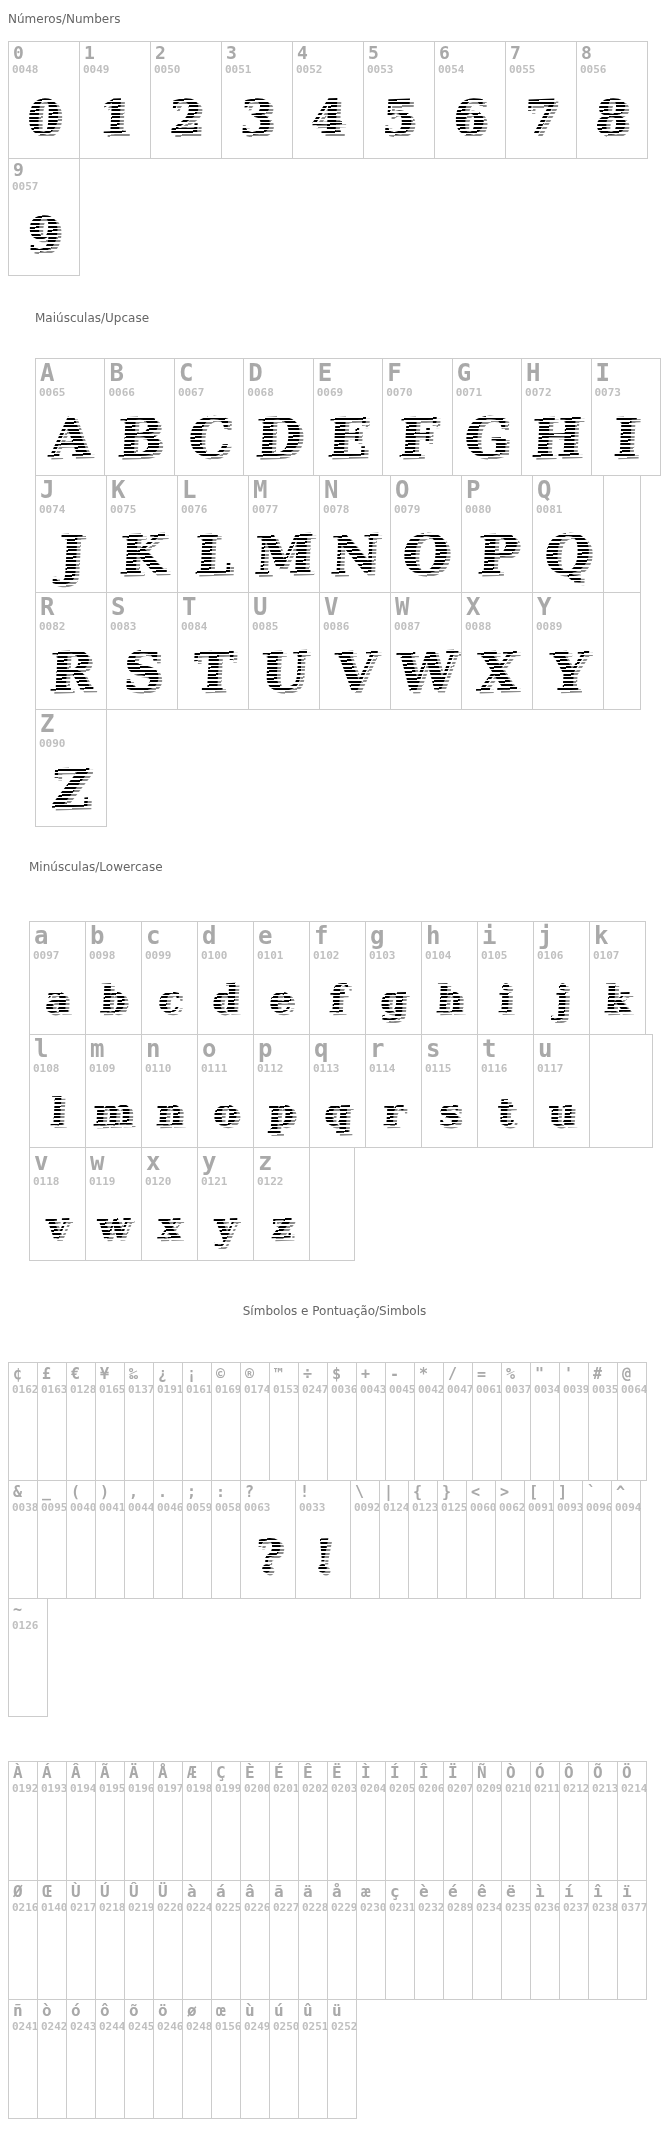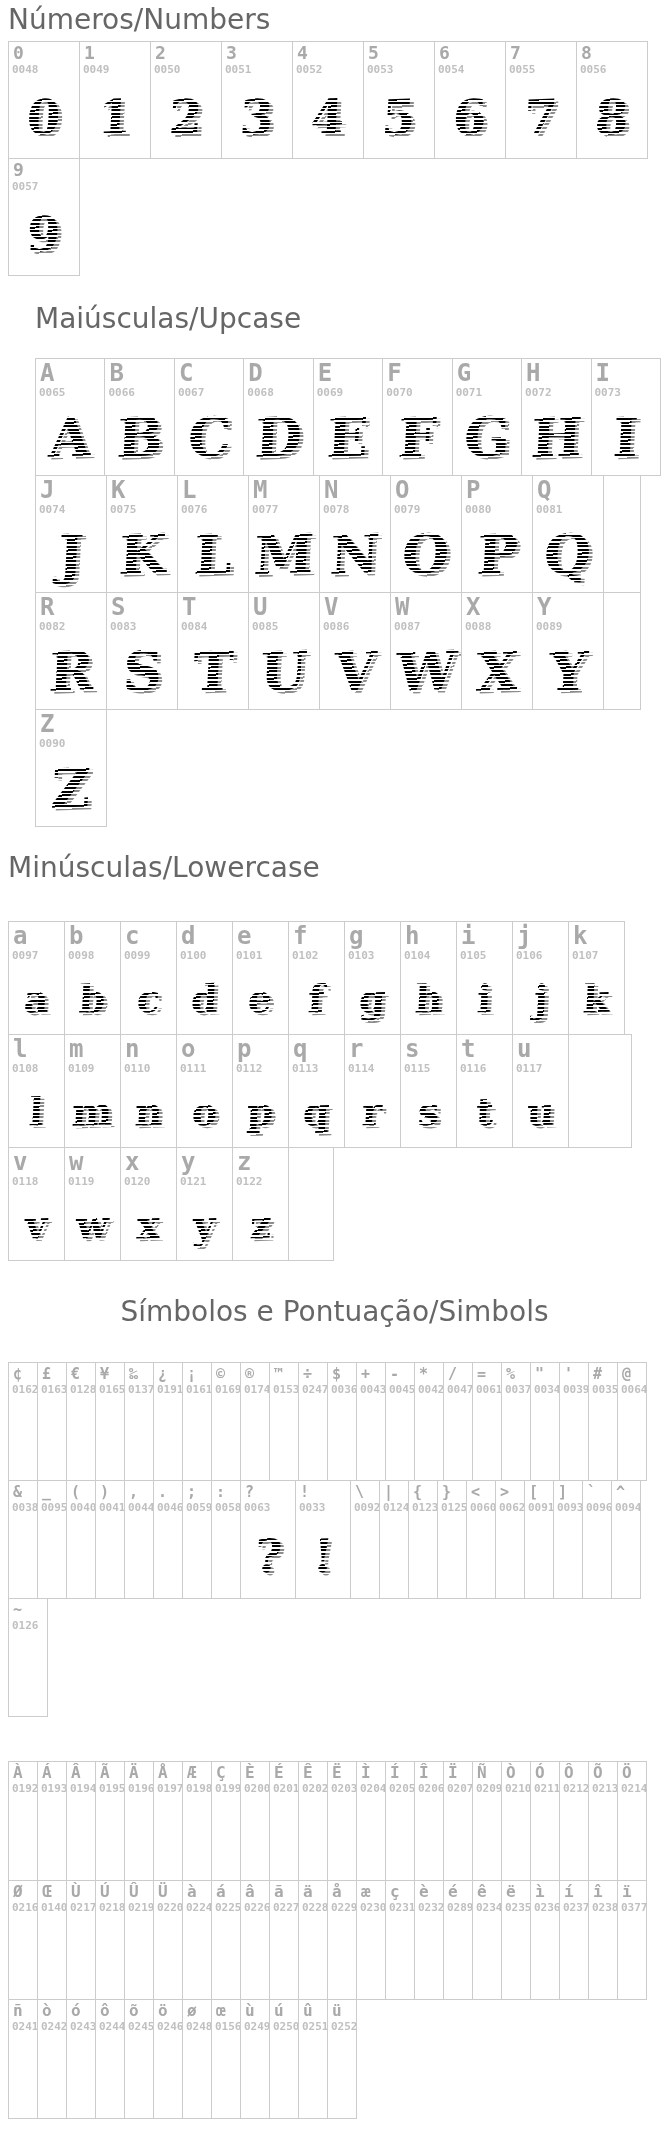--- a/index.html
+++ b/index.html
@@ -6,21 +6,21 @@
     --title:#666666;
     --label:#a9a9a9;
     --code:#c0c0c0;
     --border:#cccccc;
     --glyph:#000000;
   }
   html,body{margin:0;padding:0;background:#fff;}
   body{width:661px;height:2151px;overflow:hidden;font-family:"DejaVu Sans",sans-serif;}
   main{padding:8px 0 0 8px;}
   h2.title{
-    font-size:28px;font-weight:400;color:var(--title);
+    font-size:12px;font-weight:400;color:var(--title);
     margin:0;line-height:23px;letter-spacing:0;
   }
   .grid{display:block;}
   .row{display:flex;}
   .row + .row{margin-top:-1px;}
   .cell{
     box-sizing:border-box;border:1px solid var(--border);
     background:#fff;display:flex;flex-direction:column;position:relative;
   }
   .cell + .cell{margin-left:-1px;}
@@ -39,21 +39,21 @@
     text-shadow:4px 3px 0 rgba(0,0,0,0.45);
   }
   .glyph::after{
     content:"";position:absolute;inset:-5px -10px;
     background:repeating-linear-gradient(to bottom,transparent 0 2px,#ffffff 2px 3.6px);
     pointer-events:none;
   }
   
   .sec-numbers{margin-top:0;}        .sec-numbers h2{margin-bottom:10px;}
   .sec-upper{margin-top:31px;padding-left:27px;}       .sec-upper h2{margin-bottom:28px;}
-  .sec-lower{margin-top:29px;}       .sec-lower h2{margin-bottom:42px;}
+  .sec-lower{margin-top:29px;margin-left:21px;}       .sec-lower h2{margin-bottom:42px;}
   .sec-symbols{margin-top:39px;}     .sec-symbols h2{margin-bottom:39px;text-align:center;}
   .sec-accents{margin-top:44px;}     .sec-accents h2{margin-bottom:15px;}
 
   .sec-numbers .cell{width:72px;height:118px;}
   .sec-upper   .cell{width:72px;height:118px;}
   .sec-lower   .cell{width:57px;height:114px;}
   .sec-symbols .cell{width:30px;height:119px;}
   .sec-symbols .cell.wide{width:56px;}
   .sec-accents .cell{width:30px;height:120px;}
 

